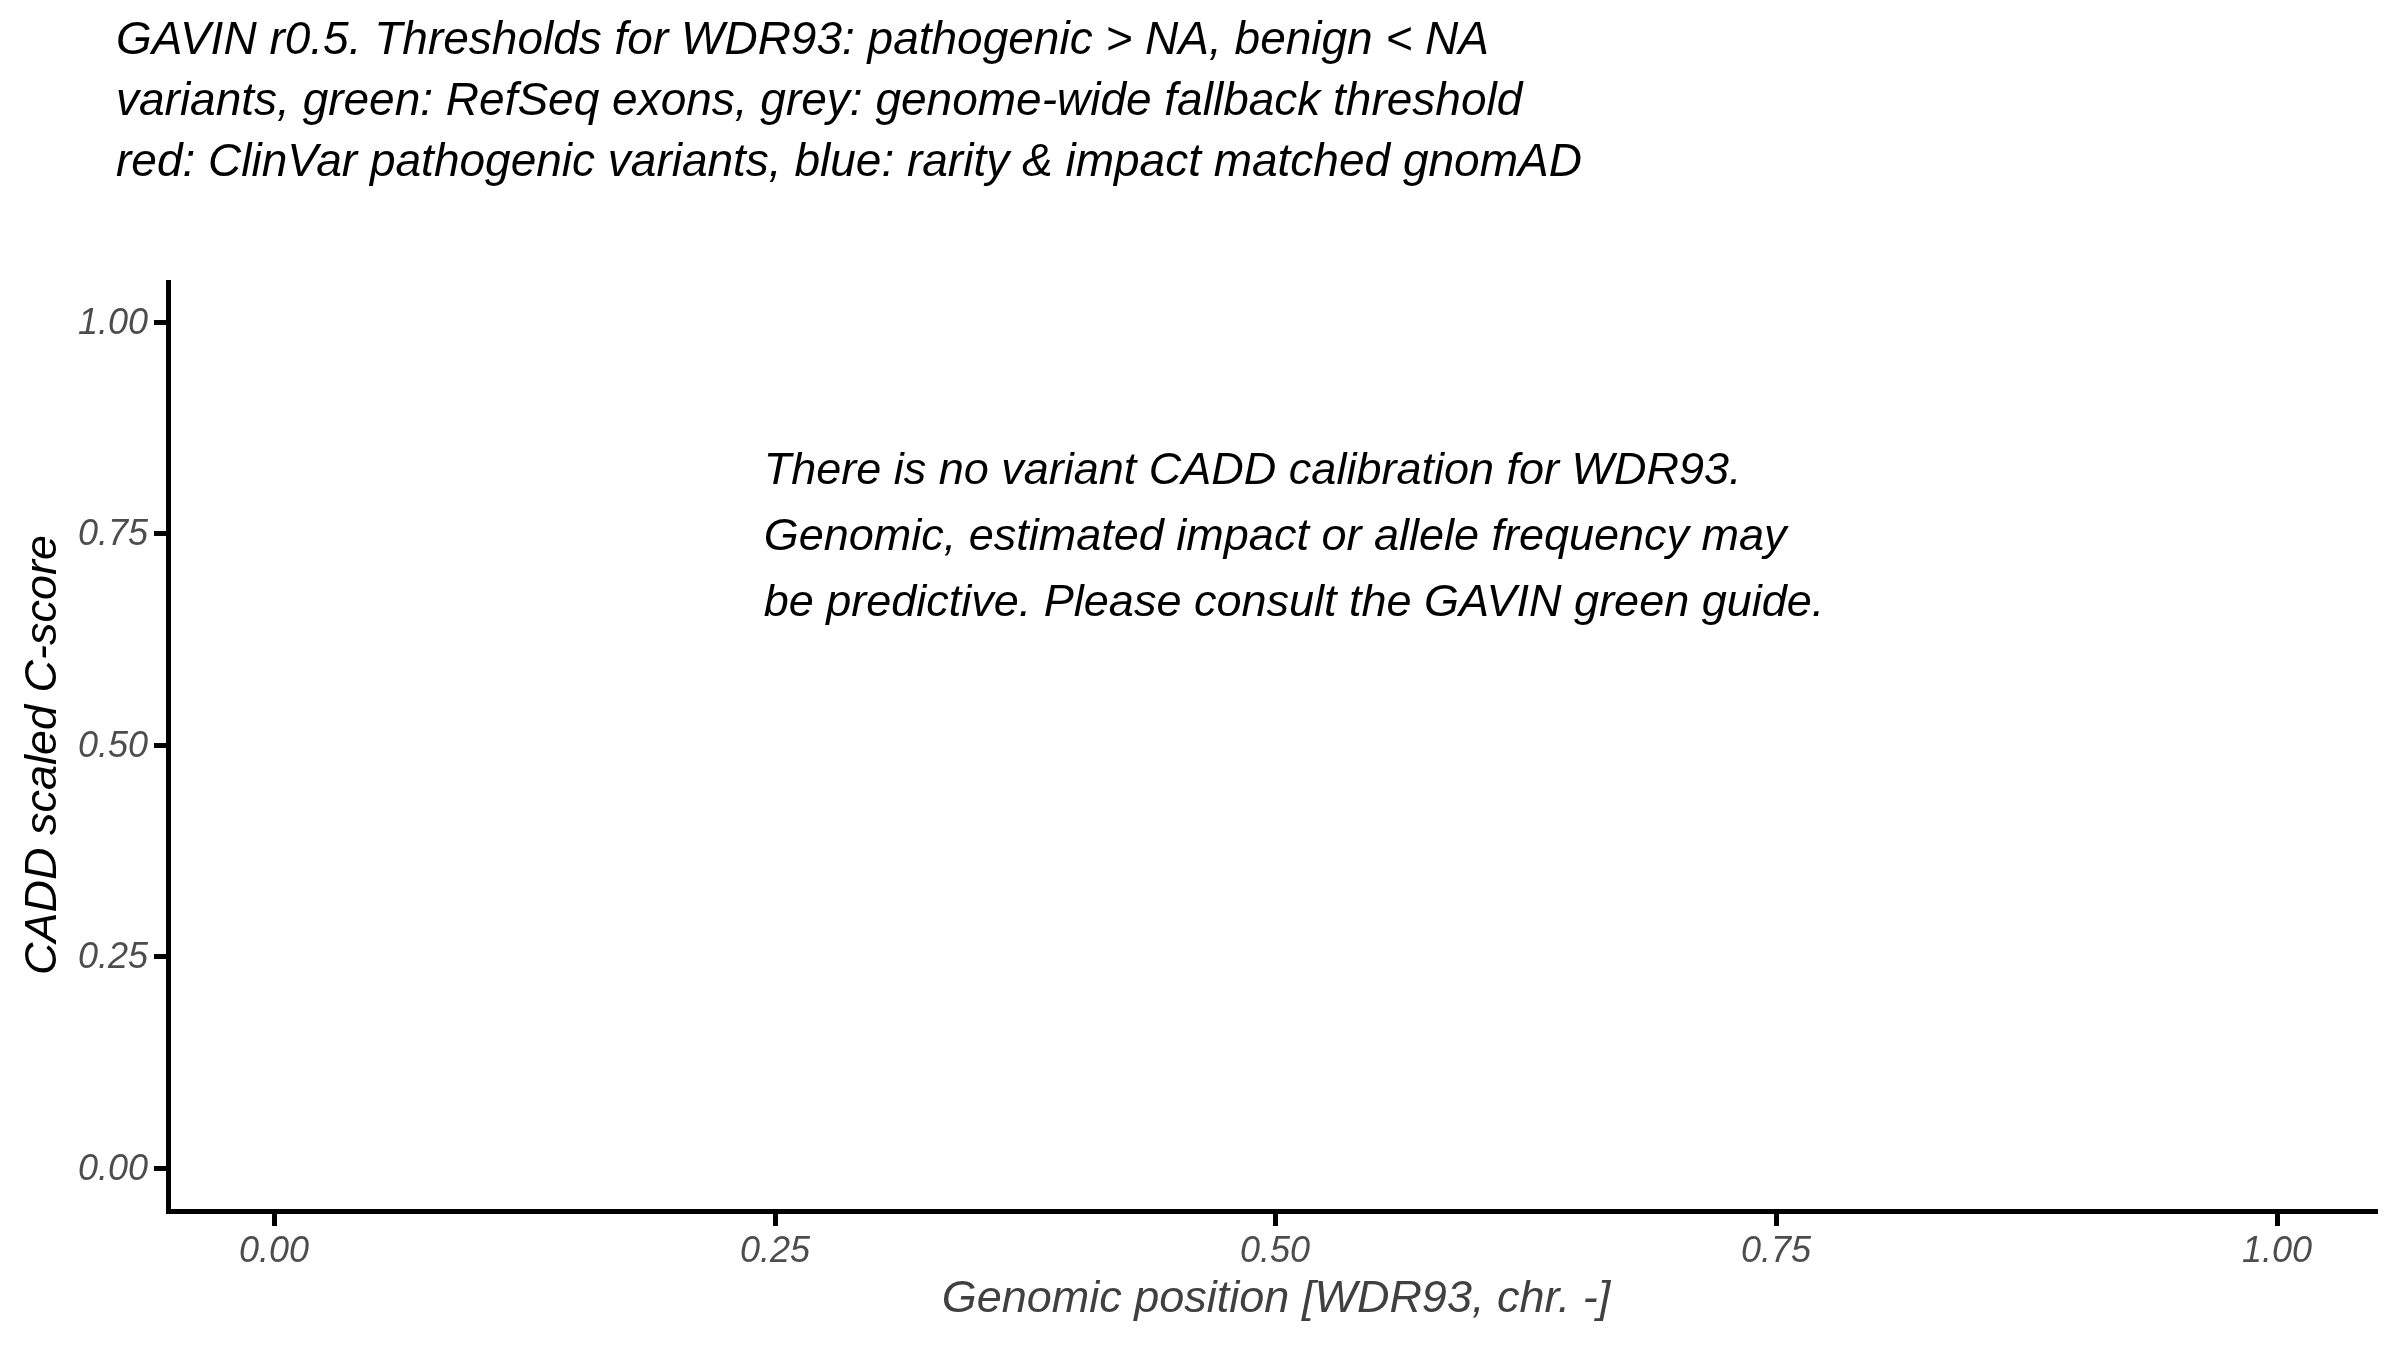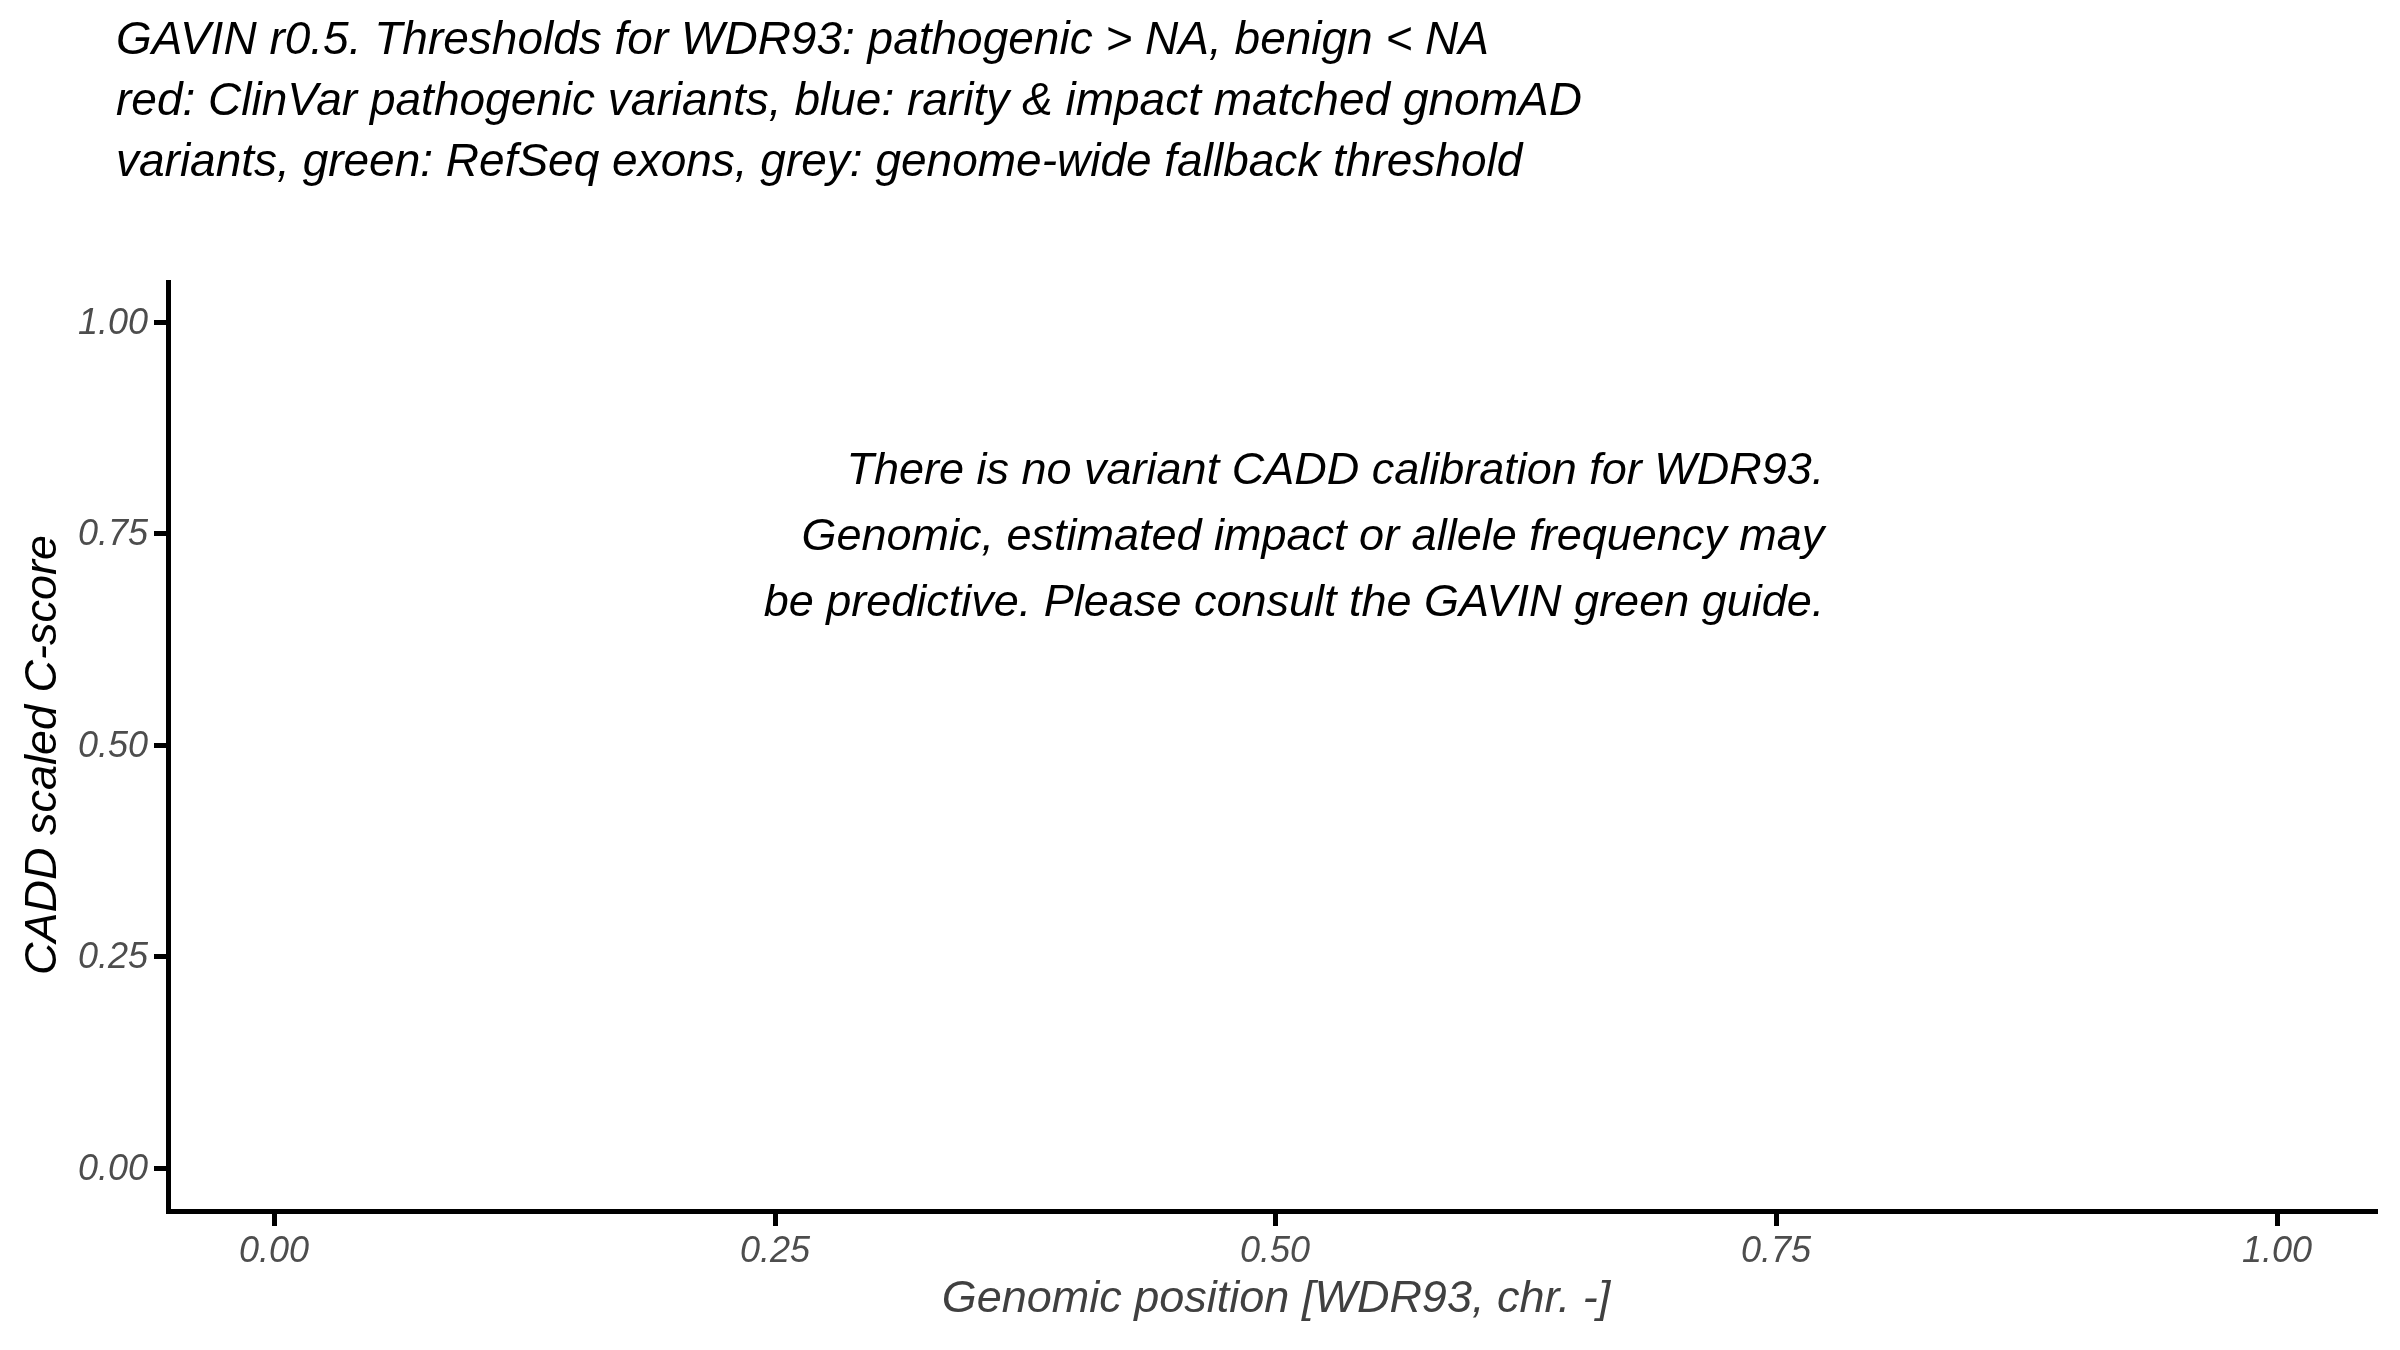--- a/index.html
+++ b/index.html
@@ -93,36 +93,36 @@
     font-size: 45px;
     color: #000000;
     white-space: nowrap;
   }
   
   .plot-annotation {
     position: absolute;
     left: 1294px;
     top: 436px;
     transform: translateX(-50%);
-    text-align: right;
+    text-align: left;
     font-size: 45px;
     line-height: 66px;
     color: #000000;
     white-space: nowrap;
   }
 </style>
 </head>
 <body>
 
 <div id="canvas">
 
   <div class="title-block">
     <div>GAVIN r0.5. Thresholds for WDR93: pathogenic &gt; NA, benign &lt; NA</div>
+    <div>variants, green: RefSeq exons, grey: genome-wide fallback threshold</div>
     <div>red: ClinVar pathogenic variants, blue: rarity &amp; impact matched gnomAD</div>
-    <div>variants, green: RefSeq exons, grey: genome-wide fallback threshold</div>
   </div>
 
   <div class="plot-panel"></div>
 
   <div class="y-tick" style="top: 320px;"></div>
   <div class="y-tick" style="top: 531px;"></div>
   <div class="y-tick" style="top: 743px;"></div>
   <div class="y-tick" style="top: 954px;"></div>
   <div class="y-tick" style="top: 1166px;"></div>
 

